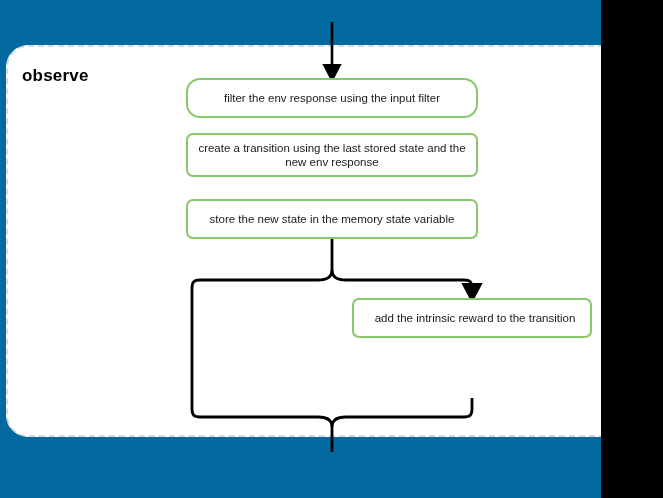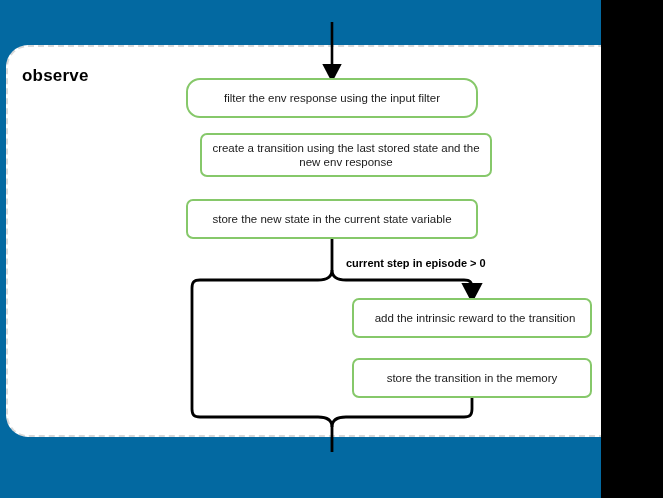--- a/index.html
+++ b/index.html
@@ -47,21 +47,21 @@
     color: #1a1a1a;
     font-size: 11.5px;
     line-height: 14px;
     text-align: center;
     display: flex;
     align-items: center;
     justify-content: center;
     padding: 2px 8px;
   }
   #n-filter   { left: 186px; top: 78px;  width: 292px; height: 40px; border-radius: 14px; }
-  #n-create   { left: 200px; top: 133px; width: 292px; height: 44px; }
+  #n-create   { left: 186px; top: 133px; width: 292px; height: 44px; }
   #n-store    { left: 186px; top: 199px; width: 292px; height: 40px; }
   #n-reward   { left: 352px; top: 298px; width: 240px; height: 40px; padding-left: 14px; }
   #n-memory   { left: 352px; top: 358px; width: 240px; height: 40px; }
 
   
   #edge-label {
     position: absolute;
     left: 346px;
     top: 257px;
     font-size: 11px;
@@ -111,26 +111,22 @@
 
   <div class="node" id="n-filter">
     <span>filter the env response using the input filter</span>
   </div>
 
   <div class="node" id="n-create">
     <span>create a transition using the last stored state and the new env response</span>
   </div>
 
   <div class="node" id="n-store">
-    <span>store the new state in the current state variable</span>
+    <span>store the new state in the memory state variable</span>
   </div>
 
-  <div id="edge-label">current step in episode &gt; 0</div>
 
   <div class="node" id="n-reward">
     <span>add the intrinsic reward to the transition</span>
   </div>
 
-  <div class="node" id="n-memory">
-    <span>store the transition in the memory</span>
-  </div>
 
 </div>
 
 </body></html>

